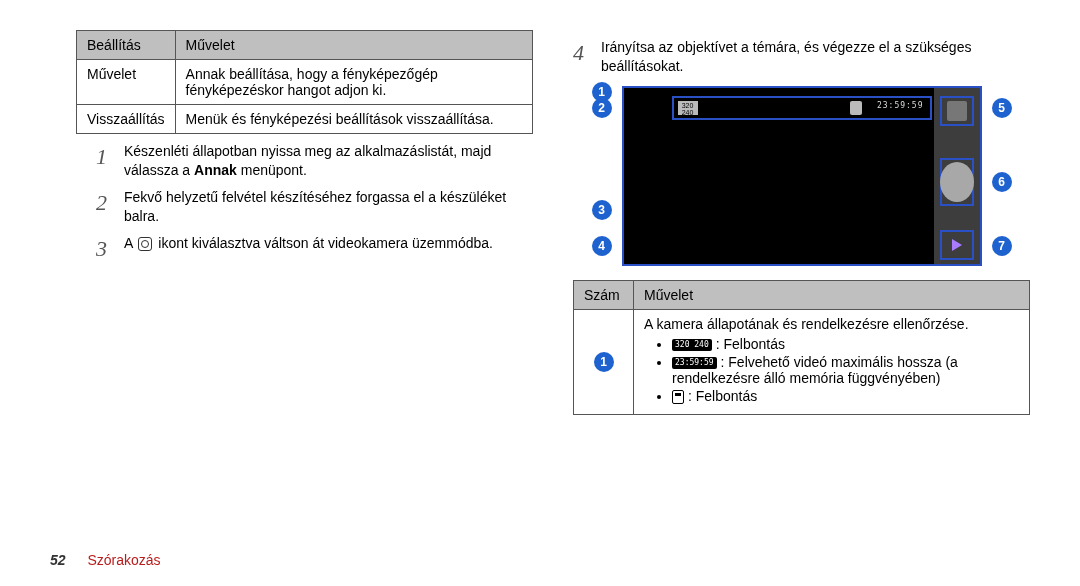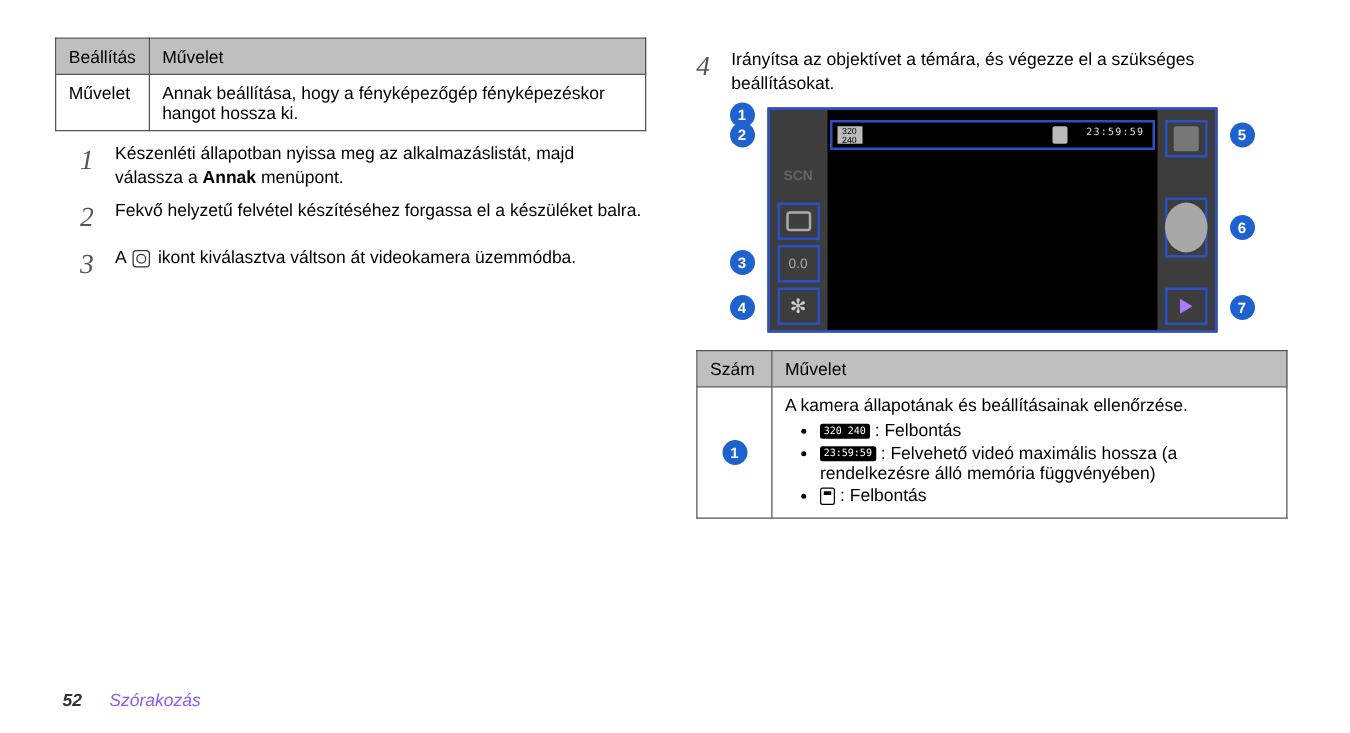--- a/index.html
+++ b/index.html
@@ -6,21 +6,21 @@
   body {
     font-family: "Segoe UI", Tahoma, Arial, sans-serif;
     background: #fff;
     width: 1080px;
     height: 586px;
     position: relative;
     color: #000;
   }
   .page {
     display: flex;
-    padding: 30px 50px 0 44px;
+    padding: 30px 50px 0 76px;
     gap: 40px;
   }
   .col {
     flex: 1;
     min-width: 0;
   }
   
   table.settings {
     width: 100%;
     border-collapse: collapse;
@@ -257,41 +257,44 @@
     left: 50px;
     font-size: 14px;
     color: #333;
   }
   .footer .pg {
     font-weight: bold;
     margin-right: 18px;
     font-style: italic;
   }
   .footer .sec {
-    font-style: italic;
-    color: #8b5cf6;
+    color: #b91c1c;
   }
 </style>
 </head>
 <body>
 
 <div class="page">
 
   <div class="col">
     <table class="settings">
       <thead>
         <tr>
           <th>Beállítás</th>
           <th>Művelet</th>
         </tr>
       </thead>
       <tbody>
         <tr>
           <td>Művelet</td>
-          <td>Annak beállítása, hogy a fényképezőgép fényképezéskor hangot hossza ki.</td>
+          <td>Annak beállítása, hogy a fényképezőgép fényképezéskor hangot adjon ki.</td>
+        </tr>
+        <tr>
+          <td>Visszaállítás</td>
+          <td>Menük és fényképezési beállítások visszaállítása.</td>
         </tr>
       </tbody>
     </table>
 
 
     <div class="step">
       <div class="step-num">1</div>
       <div class="step-body">
         <span>Készenléti állapotban nyissa meg az alkalmazáslistát, majd válassza a </span><b>Annak</b><span> menüpont.</span>
       </div>
@@ -311,26 +314,20 @@
   </div>
 
   <div class="col">
     <div class="step" style="margin-left:0;">
       <div class="step-num">4</div>
       <div class="step-body">Irányítsa az objektívet a témára, és végezze el a szükséges beállításokat.</div>
     </div>
 
     <div class="camcorder-wrap">
       <div class="camcorder">
-        <div class="leftbar">
-          <div class="slot scn">SCN</div>
-          <div class="slot camswitch"></div>
-          <div class="slot exp">0.0</div>
-          <div class="slot gear"></div>
-        </div>
         <div class="rightbar">
           <div class="slot thumb"></div>
           <div class="slot rec-outline"></div>
           <div class="slot rec"></div>
           <div class="slot play"></div>
         </div>
         <div class="topband">
           <div class="res">320
 240</div>
           <div class="sdicon"></div>
@@ -353,21 +350,21 @@
           <th>Szám</th>
           <th>Művelet</th>
         </tr>
       </thead>
       <tbody>
         <tr>
           <td class="numcell">
             <span class="rowbubble">1</span>
           </td>
           <td>
-            <div>A kamera állapotának és beállításainak ellenőrzése.</div>
+            <div>A kamera állapotának és rendelkezésre ellenőrzése.</div>
             <ul>
               <li>
                 <span class="micro-icon">320
 240</span>: <span>Felbontás</span>
               </li>
               <li>
                 <span class="micro-icon">23:59:59</span>: <span>Felvehető videó maximális hossza (a rendelkezésre álló memória függvényében)</span>
               </li>
               <li>
                 <span class="micro-icon storage"></span>: <span>Felbontás</span>

